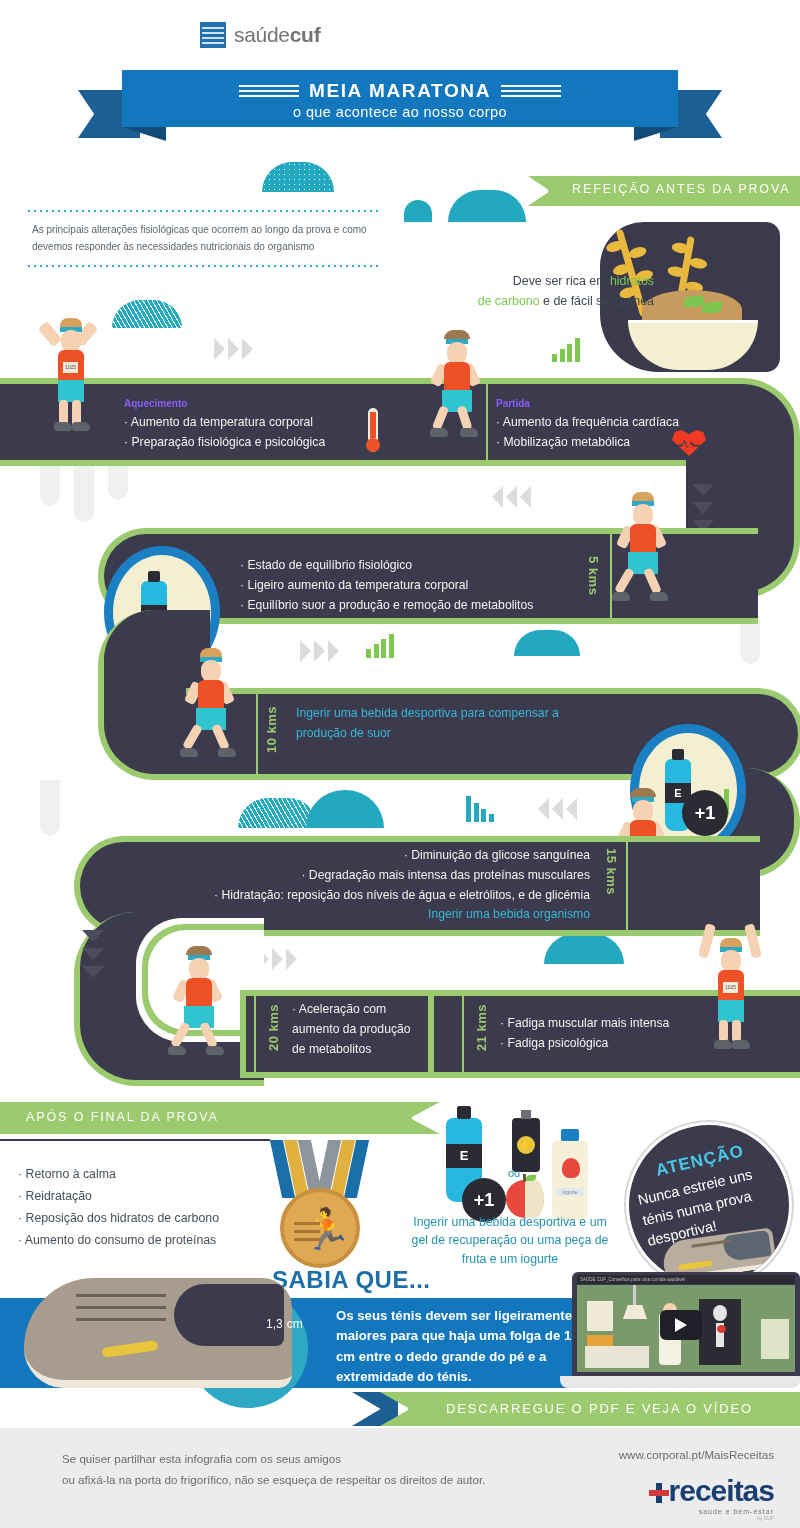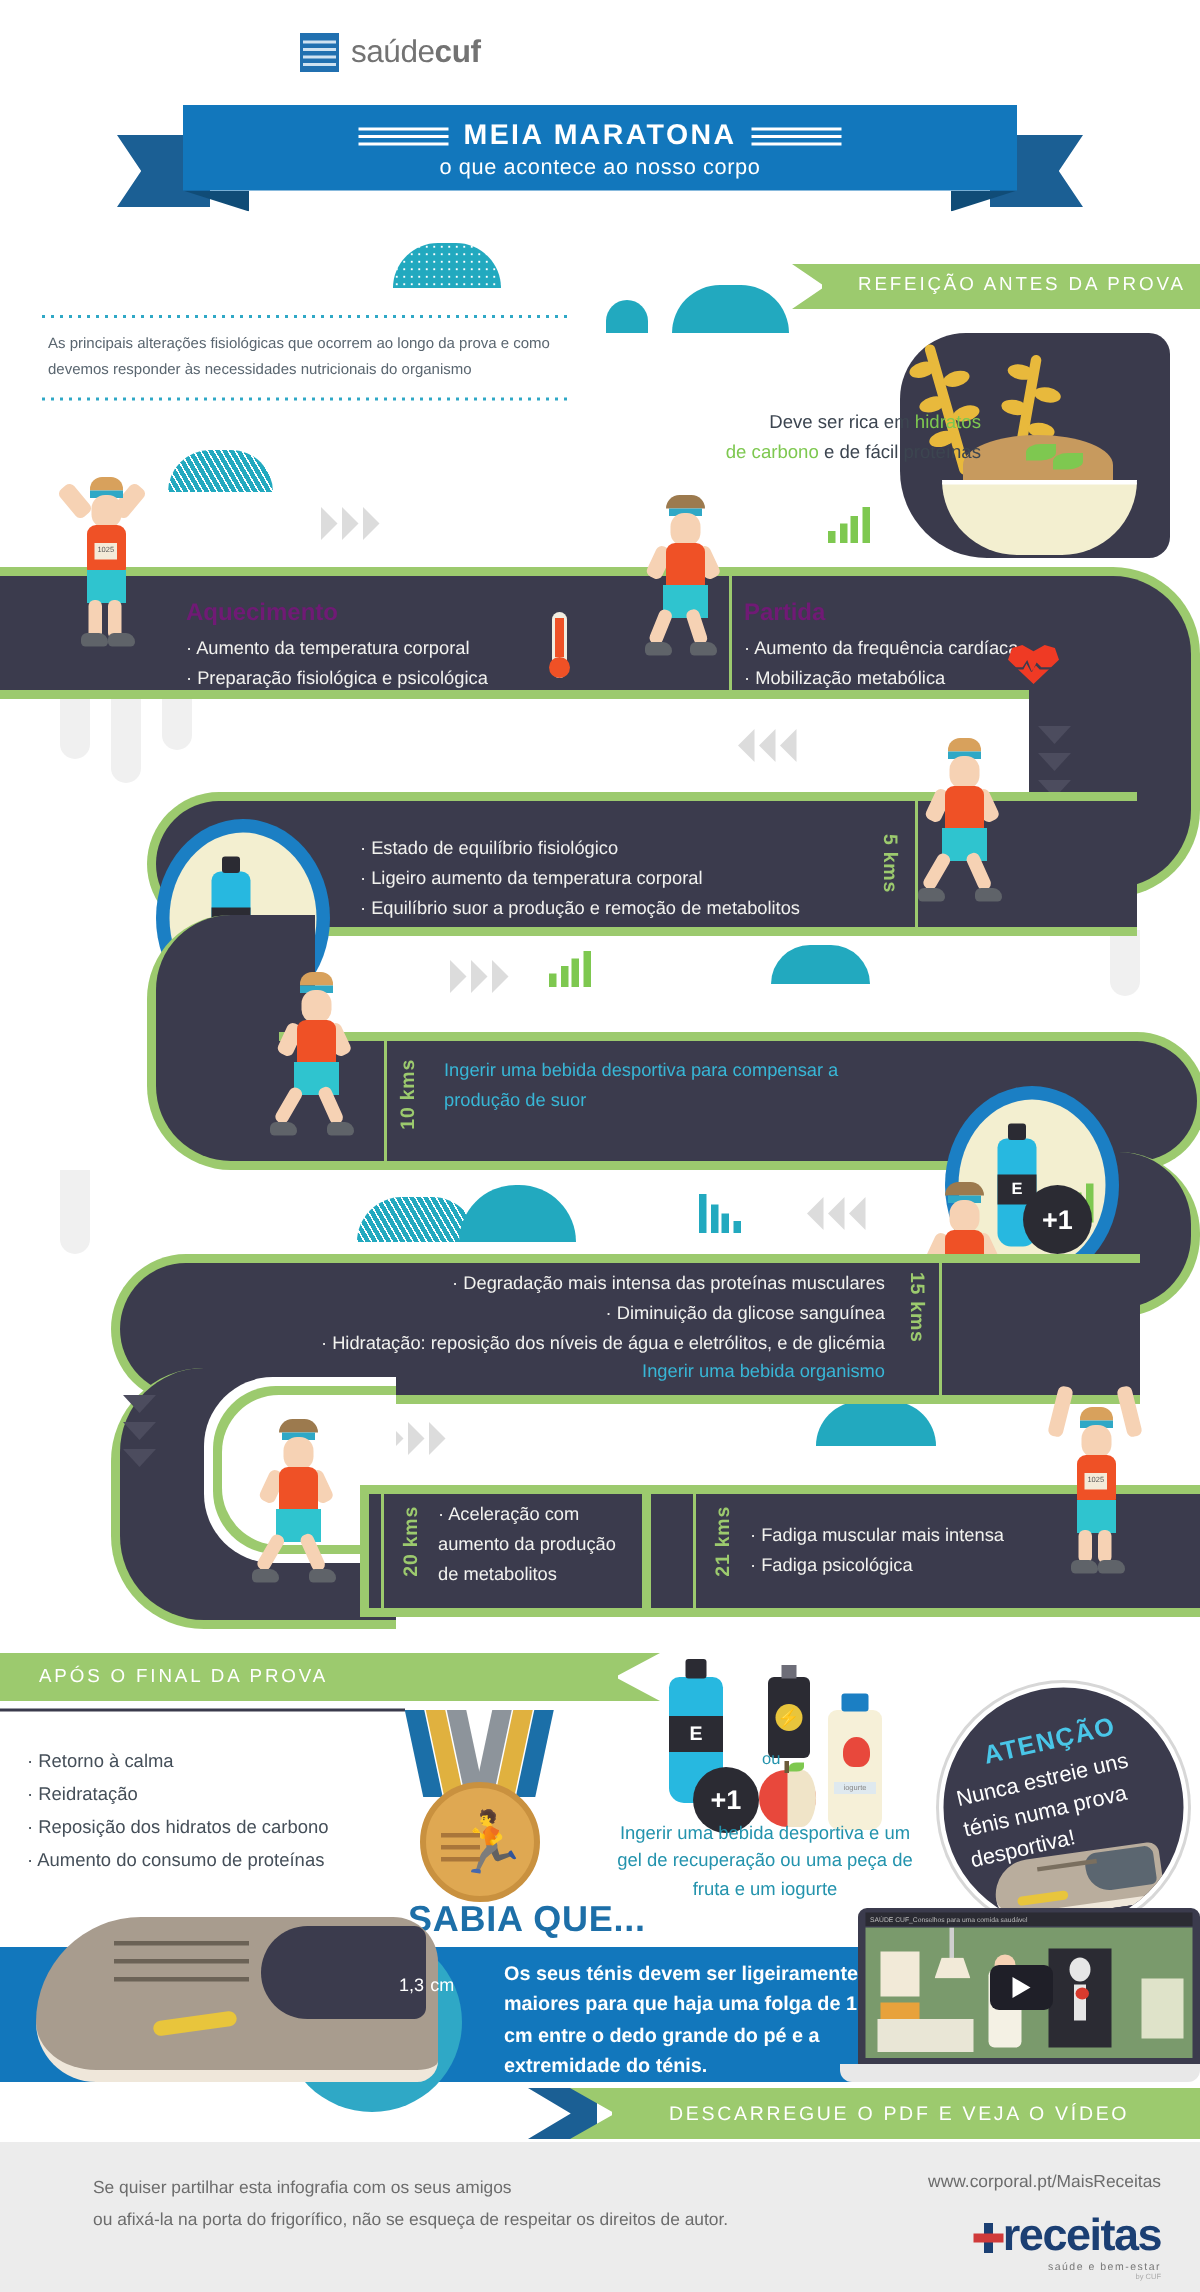--- a/index.html
+++ b/index.html
@@ -70,21 +70,21 @@
   .wheat i { position:absolute; width:18px;height:10px; background:#e8b93c; border-radius:50%; }
   #bowl { position:absolute; left:628px; top:290px; width:130px; height:80px; }
   #bowl .pasta { position:absolute; left:14px; top:0; width:100px; height:40px; background:#c79a5e; border-radius:50% 50% 0 0; }
   #bowl .dish { position:absolute; left:0; top:30px; width:130px; height:50px; background:#f3efd0; border-radius: 0 0 60px 60px; border-top:3px solid #fff; }
   #bowl .leaf { position:absolute; width:20px;height:11px; background:#7ec850; border-radius:50% 0; }
 
   
   .seg { position: absolute; background: #9cca6e; }
   .seg > .inner { position: absolute; background: #3b3b4d; }
   .row-txt { position: absolute; color: #f2f2ef; font-size: 12.2px; line-height: 1.62; }
-  .row-hd { color: #701a75; font-weight: bold; font-size: 16px; margin-bottom: 1px; }
+  .row-hd { color: #8b5cf6; font-weight: bold; font-size: 10px; margin-bottom: 1px; }
   .blue-note { color: #38b6d6; }
   .km {
     position: absolute; color: #9cca6e; font-size: 13px; font-weight: bold;
     writing-mode: vertical-rl; letter-spacing: .5px;
   }
   .km.down { transform: rotate(180deg); }
   .divider { position:absolute; width:2px; background:#9cca6e; }
   .arrows-down { position:absolute; }
   .arrows-down i { display:block; width:0;height:0; border-left:11px solid transparent; border-right:11px solid transparent; border-top:12px solid #4c4c5e; margin-bottom:6px; }
 
@@ -302,21 +302,21 @@
     <i style="left:6px;top:44px"></i>
 </div>
 <div id="bowl">
   <div class="pasta"></div>
   <div class="leaf" style="left:56px;top:6px;"></div>
   <div class="leaf" style="left:74px;top:12px;"></div>
   <div class="dish"></div>
 </div>
 <div id="meal-text">
   <span>Deve ser rica em </span><span class="hl">hidratos</span><br>
-  <span class="hl">de carbono</span><span> e de fácil proteínas</span>
+  <span class="hl">de carbono</span><span> e de fácil sanguínea</span>
 </div>
 
 <div class="seg" style="left:0;top:378px;width:756px;height:88px;border-radius:0 44px 44px 0;">
   <div class="inner" style="left:0;top:6px;right:6px;bottom:6px;border-radius:0 38px 38px 0;"></div>
 </div>
 <div class="seg" style="left:686px;top:378px;width:114px;height:220px;border-radius:0 58px 58px 0;">
   <div class="inner" style="left:0;top:6px;right:6px;bottom:6px;border-radius:0 52px 52px 0;"></div>
 </div>
 <div class="divider" style="left:486px;top:384px;height:76px;"></div>
 
@@ -476,22 +476,22 @@
   <div class="r-limb" style="left:2px;top:76px;width:9px;height:26px;transform:rotate(30deg);"></div>
   <div class="r-limb" style="left:30px;top:76px;width:9px;height:26px;transform:rotate(-24deg);"></div>
   <div class="r-shoe" style="left:-6px;top:100px;"></div>
   <div class="r-shoe" style="left:32px;top:100px;"></div>
 </div>
 
 <div class="seg" style="left:74px;top:836px;width:686px;height:100px;border-radius:50px 0 0 50px;">
   <div class="inner" style="left:6px;top:6px;right:0;bottom:6px;border-radius:44px 0 0 44px;"></div>
 </div>
 <div class="row-txt" style="left:150px;top:846px;width:440px;text-align:right;">
+  <div>· Diminuição da glicose sanguínea</div>
   <div>· Degradação mais intensa das proteínas musculares</div>
-  <div>· Diminuição da glicose sanguínea</div>
   <div>· Hidratação: reposição dos níveis de água e eletrólitos, e de glicémia</div>
   <div class="blue-note">Ingerir uma bebida organismo</div>
 </div>
 <div class="km" style="left:604px;top:848px;">15 kms</div>
 <div class="divider" style="left:626px;top:842px;height:88px;"></div>
 
 <div class="seg" style="left:74px;top:912px;width:190px;height:174px;border-radius:62px 0 0 62px;">
   <div class="inner" style="left:6px;top:0;right:0;bottom:6px;border-radius:56px 0 0 56px;"></div>
   <div style="position:absolute;left:62px;top:6px;right:0;bottom:44px;background:#fff;border-radius:46px 0 0 46px;"></div>
   <div style="position:absolute;left:68px;top:12px;right:0;bottom:50px;background:#9cca6e;border-radius:42px 0 0 42px;"></div>

